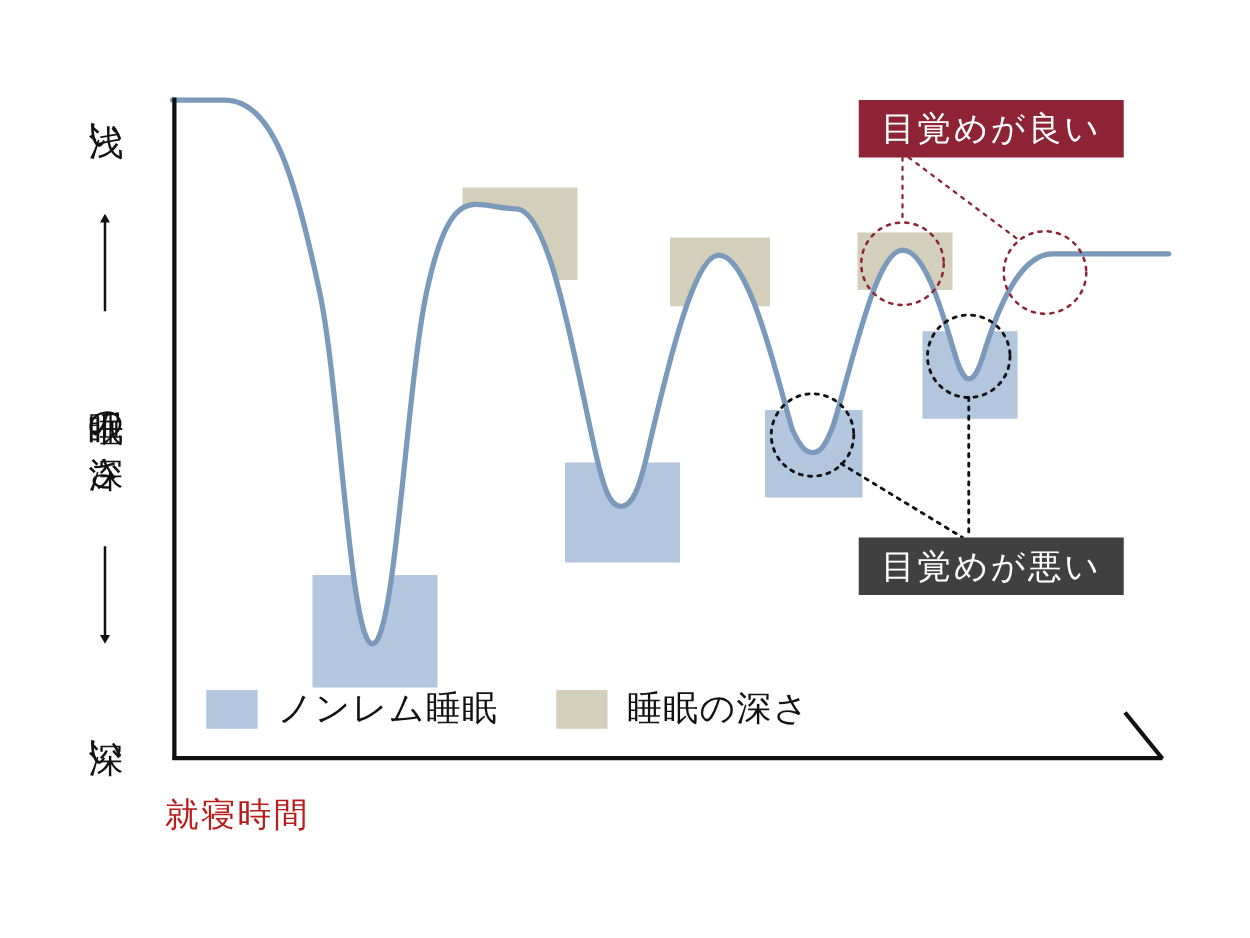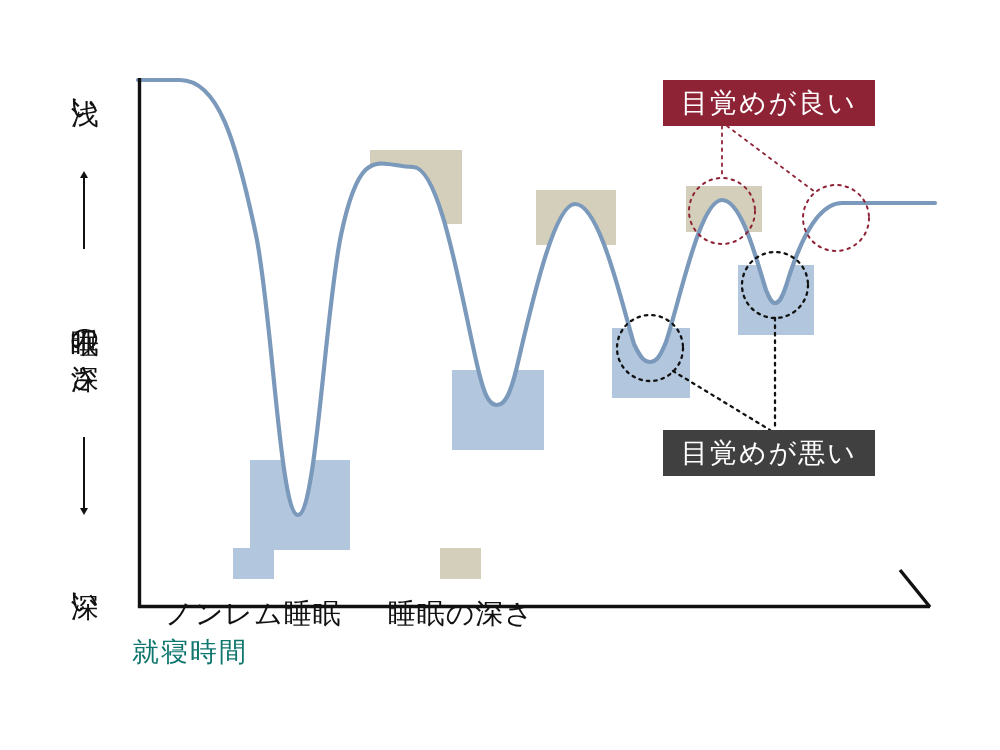--- a/index.html
+++ b/index.html
@@ -77,40 +77,39 @@
     border-right: 4px solid transparent;
     border-top: 7px solid #111111;
     margin-top: -1px;
   }
 
   
   .x-label {
     position: absolute;
     font-size: 27px;
     letter-spacing: 2px;
-    color: #0f766e;
+    color: #b91c1c;
     white-space: nowrap;
   }
   .x-label-left  { left: 132px; top: 634px; }
   .x-label-right { left: 798px; top: 634px; }
 
   
   .legend {
     position: absolute;
     left: 165px;
     top: 548px;
     display: flex;
     align-items: center;
     gap: 46px;
   }
   .legend-item {
     display: flex;
     align-items: center;
     gap: 16px;
-    flex-direction: column;
   }
   .legend-swatch {
     width: 41px;
     height: 31px;
     display: block;
   }
   .legend-label {
     font-size: 28px;
     letter-spacing: 1px;
     color: #111111;
@@ -120,20 +119,21 @@
   
   .badge {
     position: absolute;
     display: flex;
     align-items: center;
     justify-content: center;
     font-size: 27px;
     letter-spacing: 2px;
     color: #ffffff;
     white-space: nowrap;
+    margin-left: 24px;
   }
   .badge-good {
     left: 663px;
     top: 80px;
     width: 212px;
     height: 46px;
   }
   .badge-bad {
     left: 663px;
     top: 430px;

